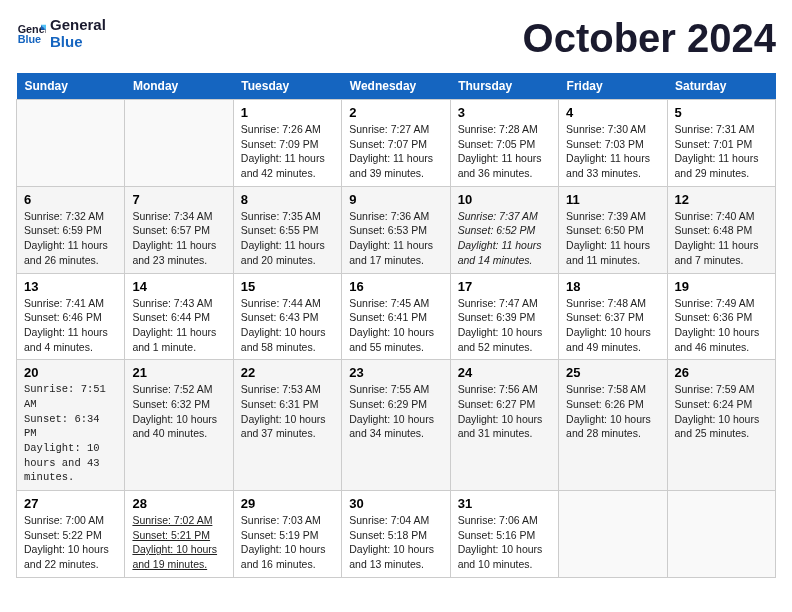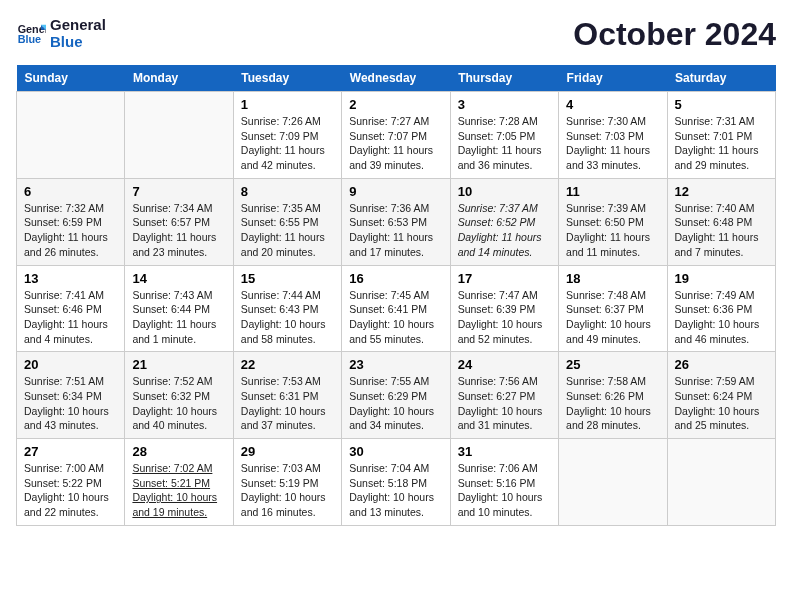--- a/index.html
+++ b/index.html
@@ -22,21 +22,21 @@
       gap: 4px;
     }
     .logo-icon {
       width: 30px;
       height: 30px;
     }
     .title-area {
       text-align: right;
     }
     .main-title {
-      font-size: 32px;
+      font-size: 40px;
       font-weight: bold;
       color: #1a1a2e;
     }
     .subtitle {
       font-size: 16px;
       color: #444;
     }
     table {
       width: 100%;
       border-collapse: collapse;
@@ -226,21 +226,21 @@
         <td>
           <span class="day-num">19</span>
           <div class="day-info" style="white-space: pre-line;">Sunrise: 7:49 AM
 Sunset: 6:36 PM
 Daylight: 10 hours and 46 minutes.</div>
         </td>
       </tr>
       <tr>
         <td>
           <span class="day-num">20</span>
-          <div class="day-info" style="white-space: pre-line;">Sunrise: 7:51 AM
+          <div class="day-info" style="white-space: pre-line; font-family: Liberation Mono, monospace;">Sunrise: 7:51 AM
 Sunset: 6:34 PM
 Daylight: 10 hours and 43 minutes.</div>
         </td>
         <td>
           <span class="day-num">21</span>
           <div class="day-info" style="white-space: pre-line;">Sunrise: 7:52 AM
 Sunset: 6:32 PM
 Daylight: 10 hours and 40 minutes.</div>
         </td>
         <td>

